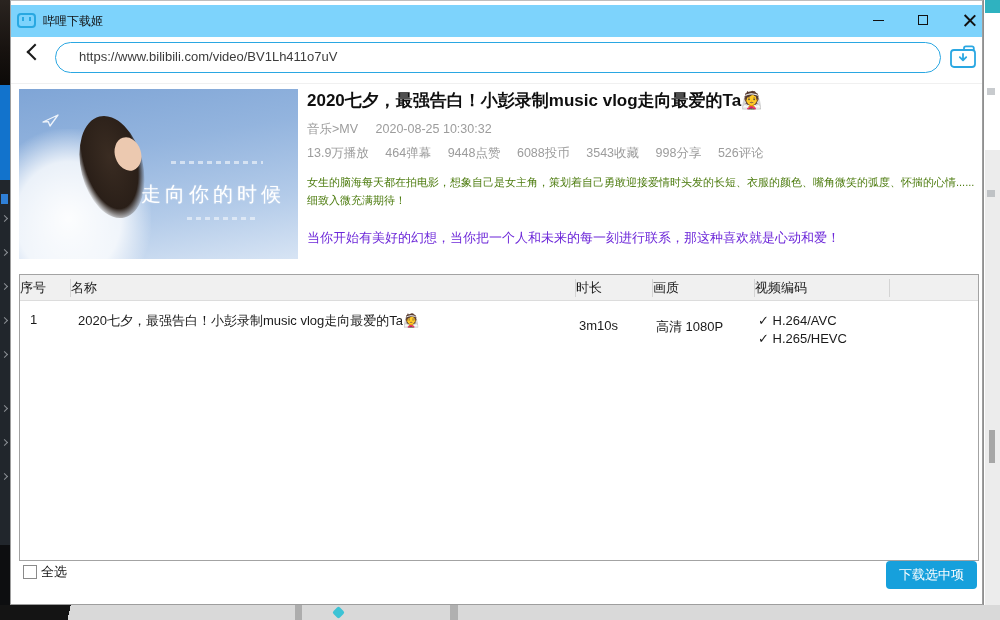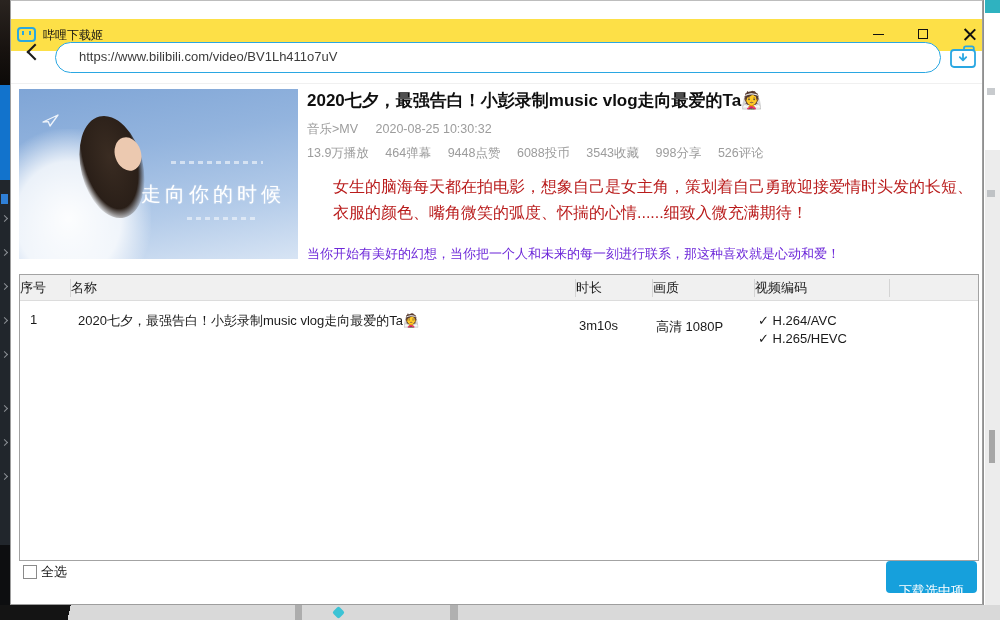--- a/index.html
+++ b/index.html
@@ -33,21 +33,21 @@
   #bg-bottom .div1 { position:absolute; left:295px; top:0; width:7px; height:15px; background:#adadad; }
   #bg-bottom .div2 { position:absolute; left:450px; top:0; width:8px; height:15px; background:#b0b0b0; }
   #bg-bottom .cy { position:absolute; left:334px; top:3px; width:9px; height:9px;
        background:#3cc3d5; border-radius:2px; transform:rotate(45deg); }
 
   
   #app { left:10px; top:0; width:973px; height:605px; background:#fff;
          border:1px solid #9e9e9e; border-top:1px solid #bdbdbd; }
 
   
-  #titlebar { position:absolute; left:0; top:18px; width:100%; height:32px; background:#fde047; }
+  #titlebar { position:absolute; left:0; top:4px; width:100%; height:32px; background:#7dd3fc; }
   .app-icon { position:absolute; left:6px; top:8px; width:19px; height:15px;
       border:2px solid #29a8e1; border-radius:4px; }
   .app-icon::before, .app-icon::after { content:""; position:absolute; top:2px; width:2px; height:4px; background:#29a8e1; }
   .app-icon::before { left:3px; } .app-icon::after { right:3px; }
   .app-title { position:absolute; left:32px; top:8px; font-size:12px; color:#111; }
   .winbtn { position:absolute; top:0; width:40px; height:30px; display:flex; align-items:center; justify-content:center; }
   #win-min { left:847px; } #win-max { left:892px; } #win-close { left:938px; }
   .glyph-min { width:11px; height:0; border-top:1.4px solid #111; }
   .glyph-max { width:10px; height:10px; border:1.4px solid #111; }
   .glyph-close { position:relative; width:13px; height:13px; }
@@ -81,21 +81,21 @@
   .thumb .scrib2 { position:absolute; left:168px; top:128px; width:72px; height:3px;
       background:repeating-linear-gradient(90deg,rgba(255,255,255,.5) 0 5px,transparent 5px 9px); }
   .plane-icon { position:absolute; left:22px; top:24px; }
 
   .v-info { position:absolute; left:296px; top:88px; width:676px; }
   .v-title { font-size:17px; font-weight:bold; color:#0f0f0f; width:580px; }
   .v-meta { margin-top:9px; font-size:12.5px; color:#9c9c9c; }
   .v-meta span { margin-right:14px; }
   .v-stats { margin-top:7px; font-size:12.5px; color:#9c9c9c; }
   .v-stats span { margin-right:13px; }
-  .v-desc { margin-top:12px; font-size:16px; color:#b91c1c; line-height:1.62;margin-left:26px; }
+  .v-desc { margin-top:12px; font-size:11px; color:#4d7c0f; line-height:1.62; }
   .v-desc2 { margin-top:17px; font-size:13px; color:#6d28d9; line-height:1.62; }
 
   .uploader { position:absolute; left:862px; top:86px; width:100px; text-align:center; }
   .avatar { width:52px; height:52px; border-radius:50%; margin:0 auto;
       background:radial-gradient(circle at 35% 30%, #c08ad0 0%, #8d6fd0 30%, #5a6fc0 60%, #36427c 100%); position:relative; overflow:hidden; }
   .avatar::before { content:""; position:absolute; left:8px; top:6px; width:36px; height:14px;
       background:linear-gradient(90deg,#e06a8a,#e0b05a,#7ac07a,#5a9ad0); opacity:.55; border-radius:50%; }
   .avatar::after { content:""; position:absolute; left:21px; top:16px; width:11px; height:26px;
       background:#e8d8b8; border-radius:40% 40% 50% 50%; opacity:.8; }
   .uploader-name { margin-top:7px; font-size:12.5px; color:#222; }
@@ -114,21 +114,21 @@
   .trow .c-name { padding-left:8px; text-align:left; }
   .trow .c-dur { padding-left:4px; text-align:left; padding-top:6px; }
   .trow .c-qual { padding-left:4px; text-align:left; padding-top:6px; }
   .trow .c-codec { padding-left:4px; text-align:left; line-height:1.4; }
 
   
   .select-all { position:absolute; left:12px; top:562px; display:flex; align-items:center;
       font-size:13px; color:#111; }
   .checkbox { width:14px; height:14px; border:1px solid #8a8a8a; background:#fff; margin-right:4px; }
   .download-btn { position:absolute; right:5px; top:560px; height:28px; line-height:28px;
-      padding:16px 13px; background:#16a0dc; color:#fff; font-size:13px; border-radius:4px;
+      padding:0 13px; background:#16a0dc; color:#fff; font-size:13px; border-radius:4px;
       border:none; cursor:pointer; }
 </style>
 </head>
 <body>
 
 <div class="abs" id="bg-left">
   <div class="photo"></div>
   <div class="blue">
     <div class="winlogo"></div>
   </div>

